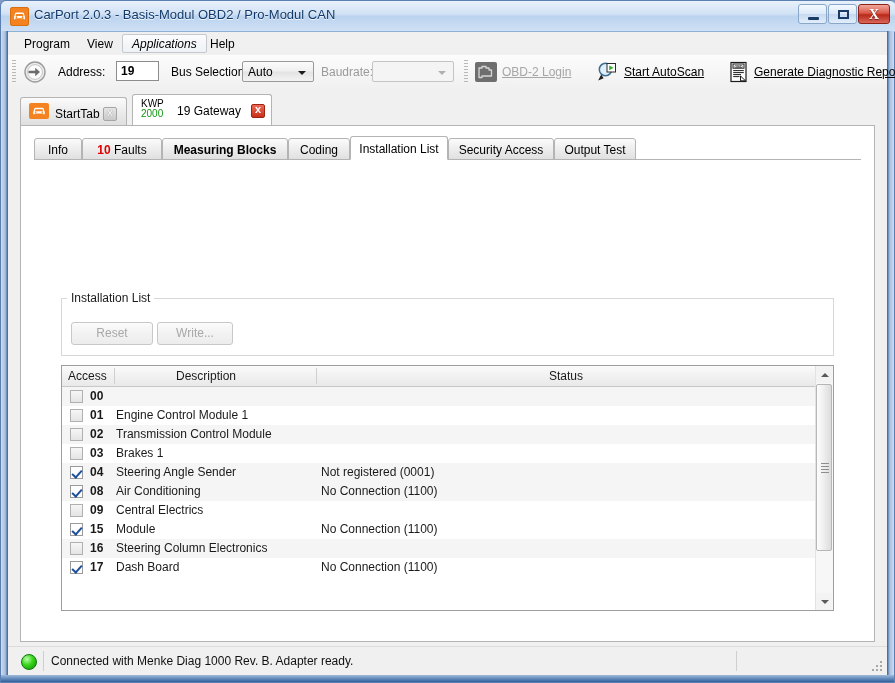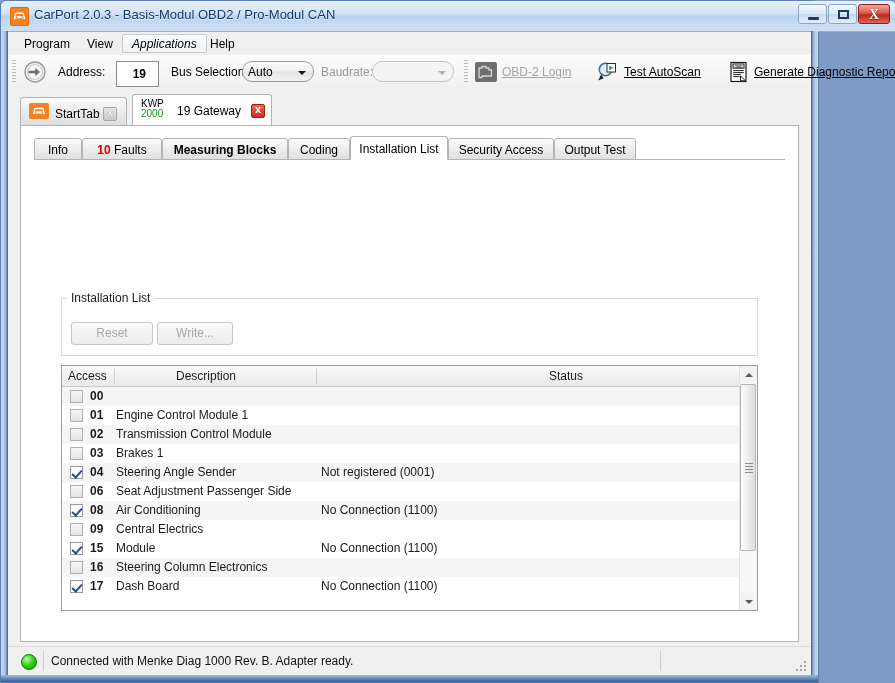--- a/index.html
+++ b/index.html
@@ -5,21 +5,21 @@
   html,body{margin:0;padding:0;}
   body{
     width:895px;height:683px;overflow:hidden;
     font-family:"Liberation Sans","DejaVu Sans",sans-serif;
     font-size:12px;
     background:#7d9bc4;
   }
 
   
   #window{
-    position:absolute;left:0;top:0;width:819px;height:683px;
+    position:absolute;left:0;top:0;width:895px;height:683px;
     box-sizing:border-box;
     background:linear-gradient(to bottom,#d3e0f2 0%,#c3d4ec 45%,#b2c7e4 100%);
     border:1px solid #5a7fb0;
     border-radius:6px 6px 0 0;
   }
   .frame-left{position:absolute;left:0;top:30px;width:7px;bottom:0;
     background:linear-gradient(to right,#cddcf0,#a9c0de 60%,#2f5f9e);}
   .frame-right{position:absolute;right:0;top:30px;width:7px;bottom:0;
     background:linear-gradient(to left,#cddcf0,#a9c0de 60%,#2f5f9e);}
   .frame-bottom{position:absolute;left:0;right:0;bottom:0;height:7px;
@@ -82,25 +82,25 @@
     border-bottom:1px solid #d4d4d4;
   }
   .grip{position:absolute;top:5px;width:4px;height:24px;
     background-image:repeating-linear-gradient(to bottom,#b8b8b8 0,#b8b8b8 1px,transparent 1px,transparent 3px);}
   #arrow-icon{position:absolute;left:16px;top:6px;width:22px;height:22px;}
   .tb-label{position:absolute;top:10px;font-size:12px;color:#000;white-space:nowrap;}
   .tb-label.dim{color:#9a9a9a;}
   #addr-input{
     position:absolute;left:108px;top:6px;width:43px;height:20px;box-sizing:border-box;
     border:1px solid #8c8c8c;background:#fff;font:bold 12px "Liberation Sans",sans-serif;
-    text-align:right;color:#000;padding:12px;
+    text-align:left;color:#000;padding:4px;
   }
   .combo{
     position:absolute;top:6px;height:21px;box-sizing:border-box;
-    border:1px solid #9a9a9a;border-radius:10px;
+    border:1px solid #9a9a9a;border-radius:2px;
     background:linear-gradient(to bottom,#fbfbfb 0%,#f0f0f0 48%,#e3e3e3 52%,#f3f3f3 100%);
   }
   .combo .ctext{position:absolute;left:5px;top:3px;font-size:12px;color:#000;}
   .combo .carrow{position:absolute;right:7px;top:9px;width:0;height:0;
     border-left:4px solid transparent;border-right:4px solid transparent;border-top:4px solid #1b1b1b;}
   .combo.disabled{background:#f4f4f4;border-color:#c4c4c4;}
   .combo.disabled .carrow{border-top-color:#b0b0b0;}
   #combo-bus{left:234px;width:72px;}
   #combo-baud{left:364px;width:82px;}
   .tb-btn{position:absolute;top:4px;height:26px;cursor:default;}
@@ -325,21 +325,21 @@
       <span class="tlabel" style="left:28px;">OBD-2 Login</span>
     </div>
 
     <div class="tb-btn" id="tb-scan" style="left:588px;width:128px;">
       <svg width="24" height="22" viewBox="0 0 24 22" style="position:absolute;left:0;top:2px;">
         <circle cx="9.5" cy="8.5" r="6.2" fill="#dff0fa" stroke="#3d6d90" stroke-width="1.5"></circle>
         <path d="M5.2 13.5 L2.2 19.6 L7.6 17.2 Z" fill="#1c1c1c"></path>
         <rect x="11" y="2.5" width="8.5" height="8.5" fill="#ffffff" stroke="#2b2b2b" stroke-width="1"></rect>
         <path d="M13.2 4.4 L17.6 6.8 L13.2 9.2 Z" fill="#33b02a"></path>
       </svg>
-      <span class="tlabel" style="left:28px;">Test AutoScan</span>
+      <span class="tlabel" style="left:28px;">Start AutoScan</span>
     </div>
 
     <div class="tb-btn" id="tb-report" style="left:720px;width:165px;">
       <svg width="22" height="22" viewBox="0 0 22 22" style="position:absolute;left:0;top:2px;">
         <rect x="3" y="1.5" width="15" height="19" fill="#ffffff" stroke="#1c1c1c" stroke-width="1.2"></rect>
         <rect x="5" y="3" width="11" height="4.2" fill="#ffffff" stroke="#1c1c1c" stroke-width="1"></rect>
         <text x="10.5" y="6.5" font-family="Liberation Sans, sans-serif" font-size="3.6" font-weight="bold" fill="#1c1c1c" text-anchor="middle">OBD</text>
         <path d="M5.2 9.6 H15.8 M5.2 11.6 H15.8 M5.2 13.6 H13 M5.2 15.6 H11.5" stroke="#1c1c1c" stroke-width="1"></path>
         <path d="M12.5 15 L17.5 19.8 L12.5 19.8 Z" fill="#ffffff" stroke="#1c1c1c" stroke-width="1"></path>
       </svg>
@@ -442,26 +442,20 @@
               <span class="addr">03</span>
               <span class="desc">Brakes 1</span>
               <span class="stat"></span>
             </div>
             <div class="row odd">
               <span class="cb checked"></span>
               <span class="addr">04</span>
               <span class="desc">Steering Angle Sender</span>
               <span class="stat">Not registered (0001)</span>
             </div>
-            <div class="row even">
-              <span class="cb"></span>
-              <span class="addr">06</span>
-              <span class="desc">Seat Adjustment Passenger Side</span>
-              <span class="stat"></span>
-            </div>
             <div class="row odd">
               <span class="cb checked"></span>
               <span class="addr">08</span>
               <span class="desc">Air Conditioning</span>
               <span class="stat">No Connection (1100)</span>
             </div>
             <div class="row even">
               <span class="cb"></span>
               <span class="addr">09</span>
               <span class="desc">Central Electrics</span>

